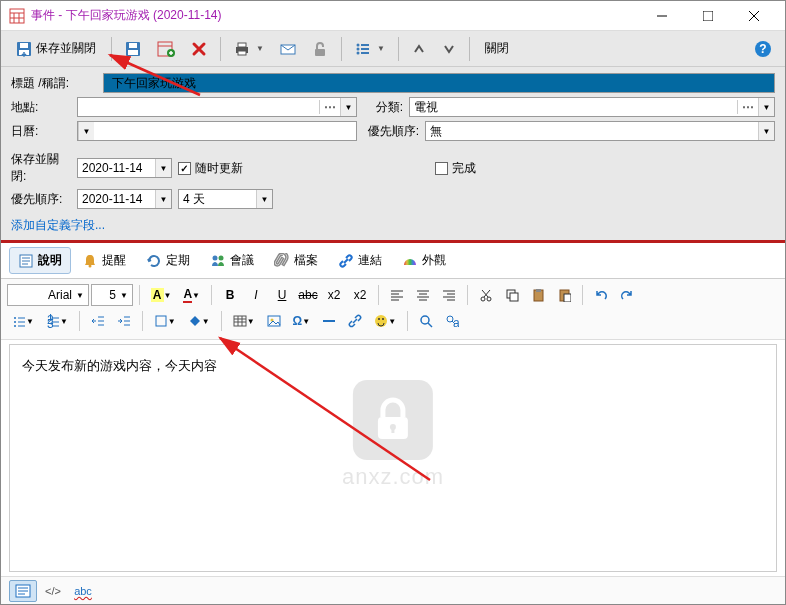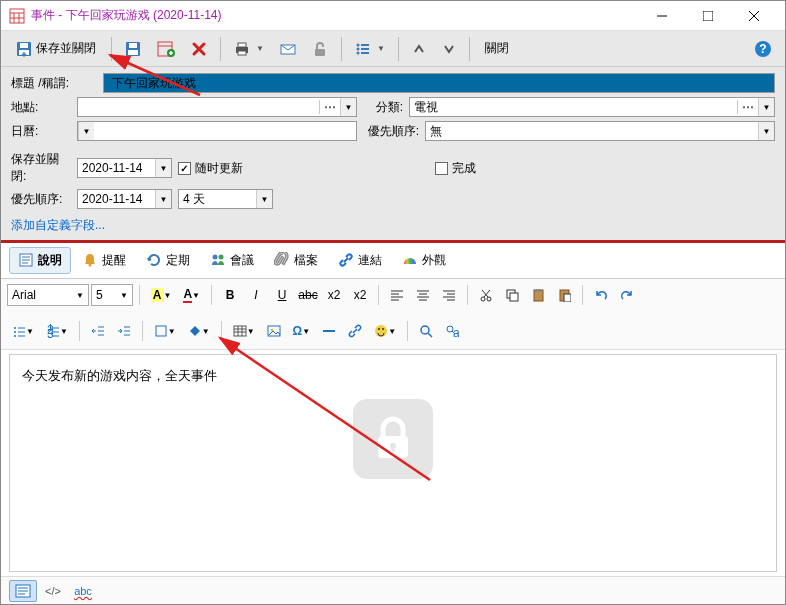--- a/index.html
+++ b/index.html
@@ -27,25 +27,25 @@
 .form-select { border: 1px solid #999; background: #fff; height: 20px; display: flex; align-items: center; position: relative; }
 .form-select .sel-value { flex: 1; padding: 16px 4px; }
 .form-select .sel-arrow { width: 16px; height: 100%; display: flex; align-items: center; justify-content: center; border-left: 1px solid #ccc; background: #f0f0f0; font-size: 8px; }
 .form-select .sel-dots { padding: 0 4px; border-left: 1px solid #ccc; color: #555; font-weight: bold; }
 .checkbox-wrap { display: flex; align-items: center; gap: 4px; }
 .checkbox { width: 13px; height: 13px; border: 1px solid #666; background: #fff; display: inline-flex; align-items: center; justify-content: center; font-size: 10px; font-weight: bold; color: #000; }
 .link { color: #0066cc; cursor: pointer; margin-top: 4px; display: inline-block; }
 
 
 .tabs { display: flex; align-items: center; padding: 4px 8px; gap: 2px; border-bottom: 1px solid #ccc; background: #fff; }
-.tab { padding: 4px 8px; display: flex; align-items: flex-start; gap: 4px; cursor: pointer; border: 1px solid transparent; border-radius: 3px; }
+.tab { padding: 4px 8px; display: flex; align-items: center; gap: 4px; cursor: pointer; border: 1px solid transparent; border-radius: 3px; }
 .tab.active { background: #e8f0f8; border-color: #a0c0e0; font-weight: bold; }
 
 
-.editor-toolbar { padding: 4px 6px; display: flex; flex-wrap: wrap; align-items: center; gap: 10px; background: #fafafa; border-bottom: 1px solid #ddd; }
+.editor-toolbar { padding: 4px 6px; display: flex; flex-wrap: wrap; align-items: center; gap: 0; background: #fafafa; border-bottom: 1px solid #ddd; text-align: right; }
 .editor-toolbar .row { display: flex; align-items: center; gap: 2px; width: 100%; margin-bottom: 2px; }
 .ebtn { width: 24px; height: 24px; display: flex; align-items: center; justify-content: center; cursor: pointer; border: 1px solid transparent; border-radius: 2px; font-size: 12px; }
 .ebtn.wide { width: auto; padding: 0 4px; }
 .font-select { border: 1px solid #aaa; height: 22px; padding: 0 4px; display: flex; align-items: center; background: #fff; }
 .font-select .fs-val { min-width: 60px; }
 .font-select .fs-arr { font-size: 8px; margin-left: 4px; }
 .esep { width: 1px; height: 20px; background: #ccc; margin: 0 4px; }
 
 
 .editor-body { flex: 1; background: #fff; border: 1px solid #ccc; margin: 4px 8px; padding: 12px; position: relative; overflow: hidden; }
@@ -524,22 +524,23 @@
 <div class="editor-body">
   <div class="watermark">
     <div class="wm-icon">
       <svg width="50" height="50">
           <rect x="10" y="22" width="30" height="22" rx="4" fill="#fff"></rect>
           <path d="M15 22 L15 15 A10 10 0 0 1 35 15 L35 22" fill="none" stroke="#fff" stroke-width="5"></path>
           <circle cx="25" cy="32" r="3" fill="#555"></circle>
           <line x1="25" y1="32" x2="25" y2="38" stroke="#555" stroke-width="3"></line>
         </svg>
     </div>
-  </div>
-  <div class="editor-content">今天发布新的游戏内容，全天事件</div>
+    <div class="wm-text">anxz.com</div>
+  </div>
+  <div class="editor-content">今天发布新的游戏内容，今天内容</div>
 </div>
 
 <svg class="arrow-svg" style="left:100px;top:50px" width="110" height="50">
   <defs>
       <marker id="ah1" markerWidth="10" markerHeight="10" refX="8" refY="3" orient="auto">
         <path d="M0,0 L0,6 L9,3 Z" fill="#e02020"></path>
       </marker>
     </defs>
   <line x1="100" y1="45" x2="10" y2="5" stroke="#e02020" stroke-width="2.5" marker-end="url(#ah1)"></line>
 </svg>

